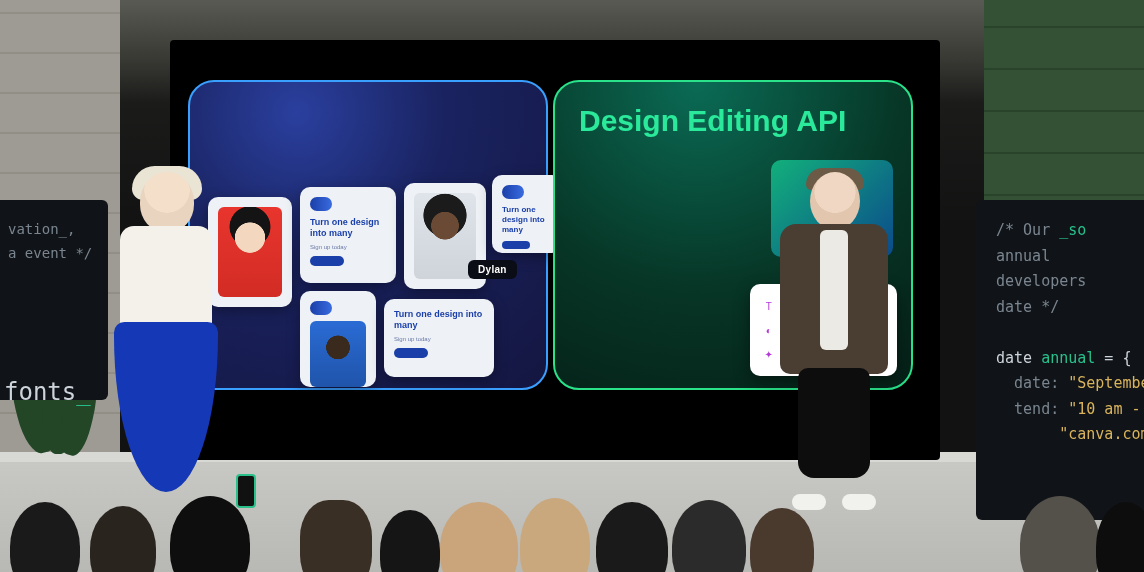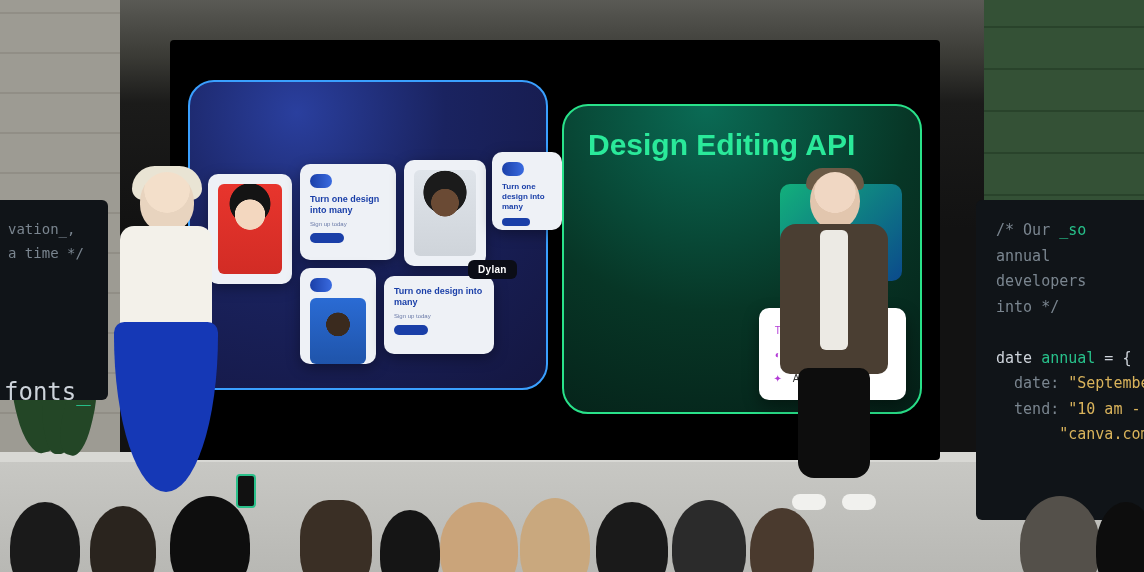--- a/index.html
+++ b/index.html
@@ -44,34 +44,34 @@
   }
   .panel-left {
     left:18px;
     background:radial-gradient(circle at 30% 10%, #2a3f9e 0%, #1a2360 40%, #141640 100%);
     border:2px solid #3aa0ff;
   }
   .panel-left h2{
     color:#7aa8ff; font-size:30px; font-weight:600; letter-spacing:.3px;
   }
   .panel-right {
-    right:18px;
+    right:27px;
     background:radial-gradient(circle at 40% 0%, #0a6b55 0%, #073626 55%, #051f17 100%);
     border:2px solid #29e28a;
-    margin-top:24px;
   }
   .panel-right h2{
     color:#2ae99a; font-size:30px; font-weight:600;
   }
 
   
   .cq-cards{position:absolute; left:18px; right:18px; bottom:18px; top:78px;}
   .cq-card{
     position:absolute; background:#eef1f6; border-radius:10px; padding:10px;
     box-shadow:0 4px 14px rgba(0,0,0,.35);
+    margin-top:23px;
   }
   .cq-logo{width:22px;height:14px;border-radius:7px;background:linear-gradient(90deg,#1a3fa8,#3a6be0);margin-bottom:6px;}
   .cq-title{font-size:9px;color:#1a3fa8;line-height:1.25;font-weight:600;}
   .cq-sub{font-size:6px;color:#6a7aa8;margin-top:4px;}
   .cq-btn{margin-top:6px;width:34px;height:10px;border-radius:5px;background:#1a3fa8;}
   .portrait{border-radius:6px;}
 
   .tag {
     position:absolute; background:#0b0d16;color:#fff;font-size:10px;
     padding:4px 10px;border-radius:6px;font-weight:600;letter-spacing:.3px;text-align:right;
@@ -235,27 +235,27 @@
           <div class="de-item">
             <span class="de-ico">✦</span>
             <span>Apply elements</span>
           </div>
         </div>
       </div>
     </div>
   </div>
 
   <div class="code-panel code-left"><span class="kw-comment">vation_,</span>
-<span class="kw-comment">a time */</span></div>
+<span class="kw-comment">a event */</span></div>
   <div class="brand"><span>fonts</span><span class="us">_</span></div>
 
   <div class="code-panel code-right"><span class="kw-comment">/* Our </span><span class="kw-green">_so</span>
 <span class="kw-comment">annual</span>
 <span class="kw-comment">developers</span>
-<span class="kw-comment">into */</span>
+<span class="kw-comment">date */</span>
 
 <span>date </span><span class="kw-green">annual</span><span> = {</span>
   <span class="kw-key">date:</span> <span class="kw-str">"September 25,</span>
   <span class="kw-key">tend:</span> <span class="kw-str">"10 am - 6 pm"</span>
        <span class="kw-str">"canva.com/canv</span></div>
 
   <div class="person person1">
     <div class="p1-hair"></div>
       <div class="p1-head"></div>
       <div class="p1-top"></div>

